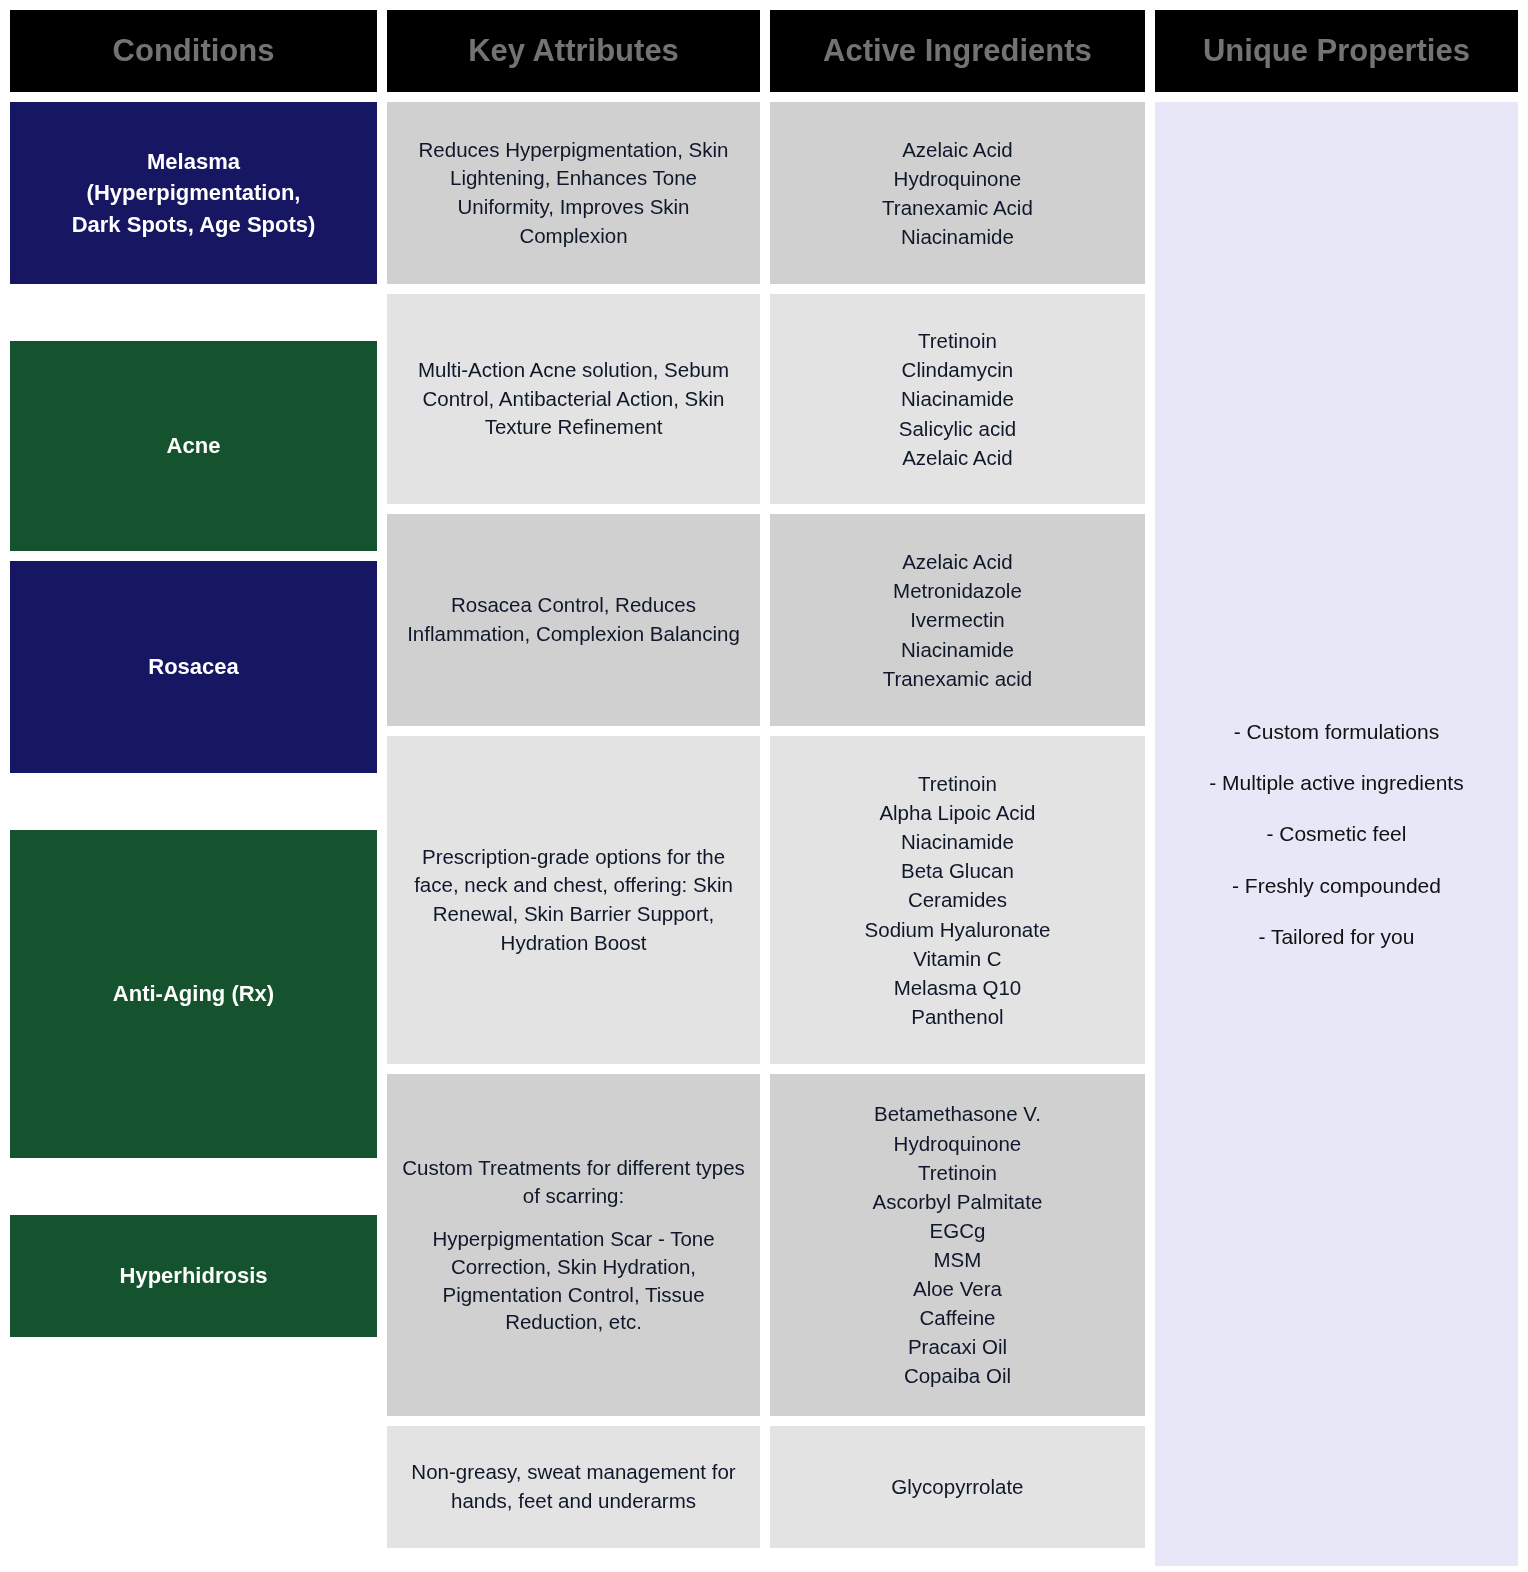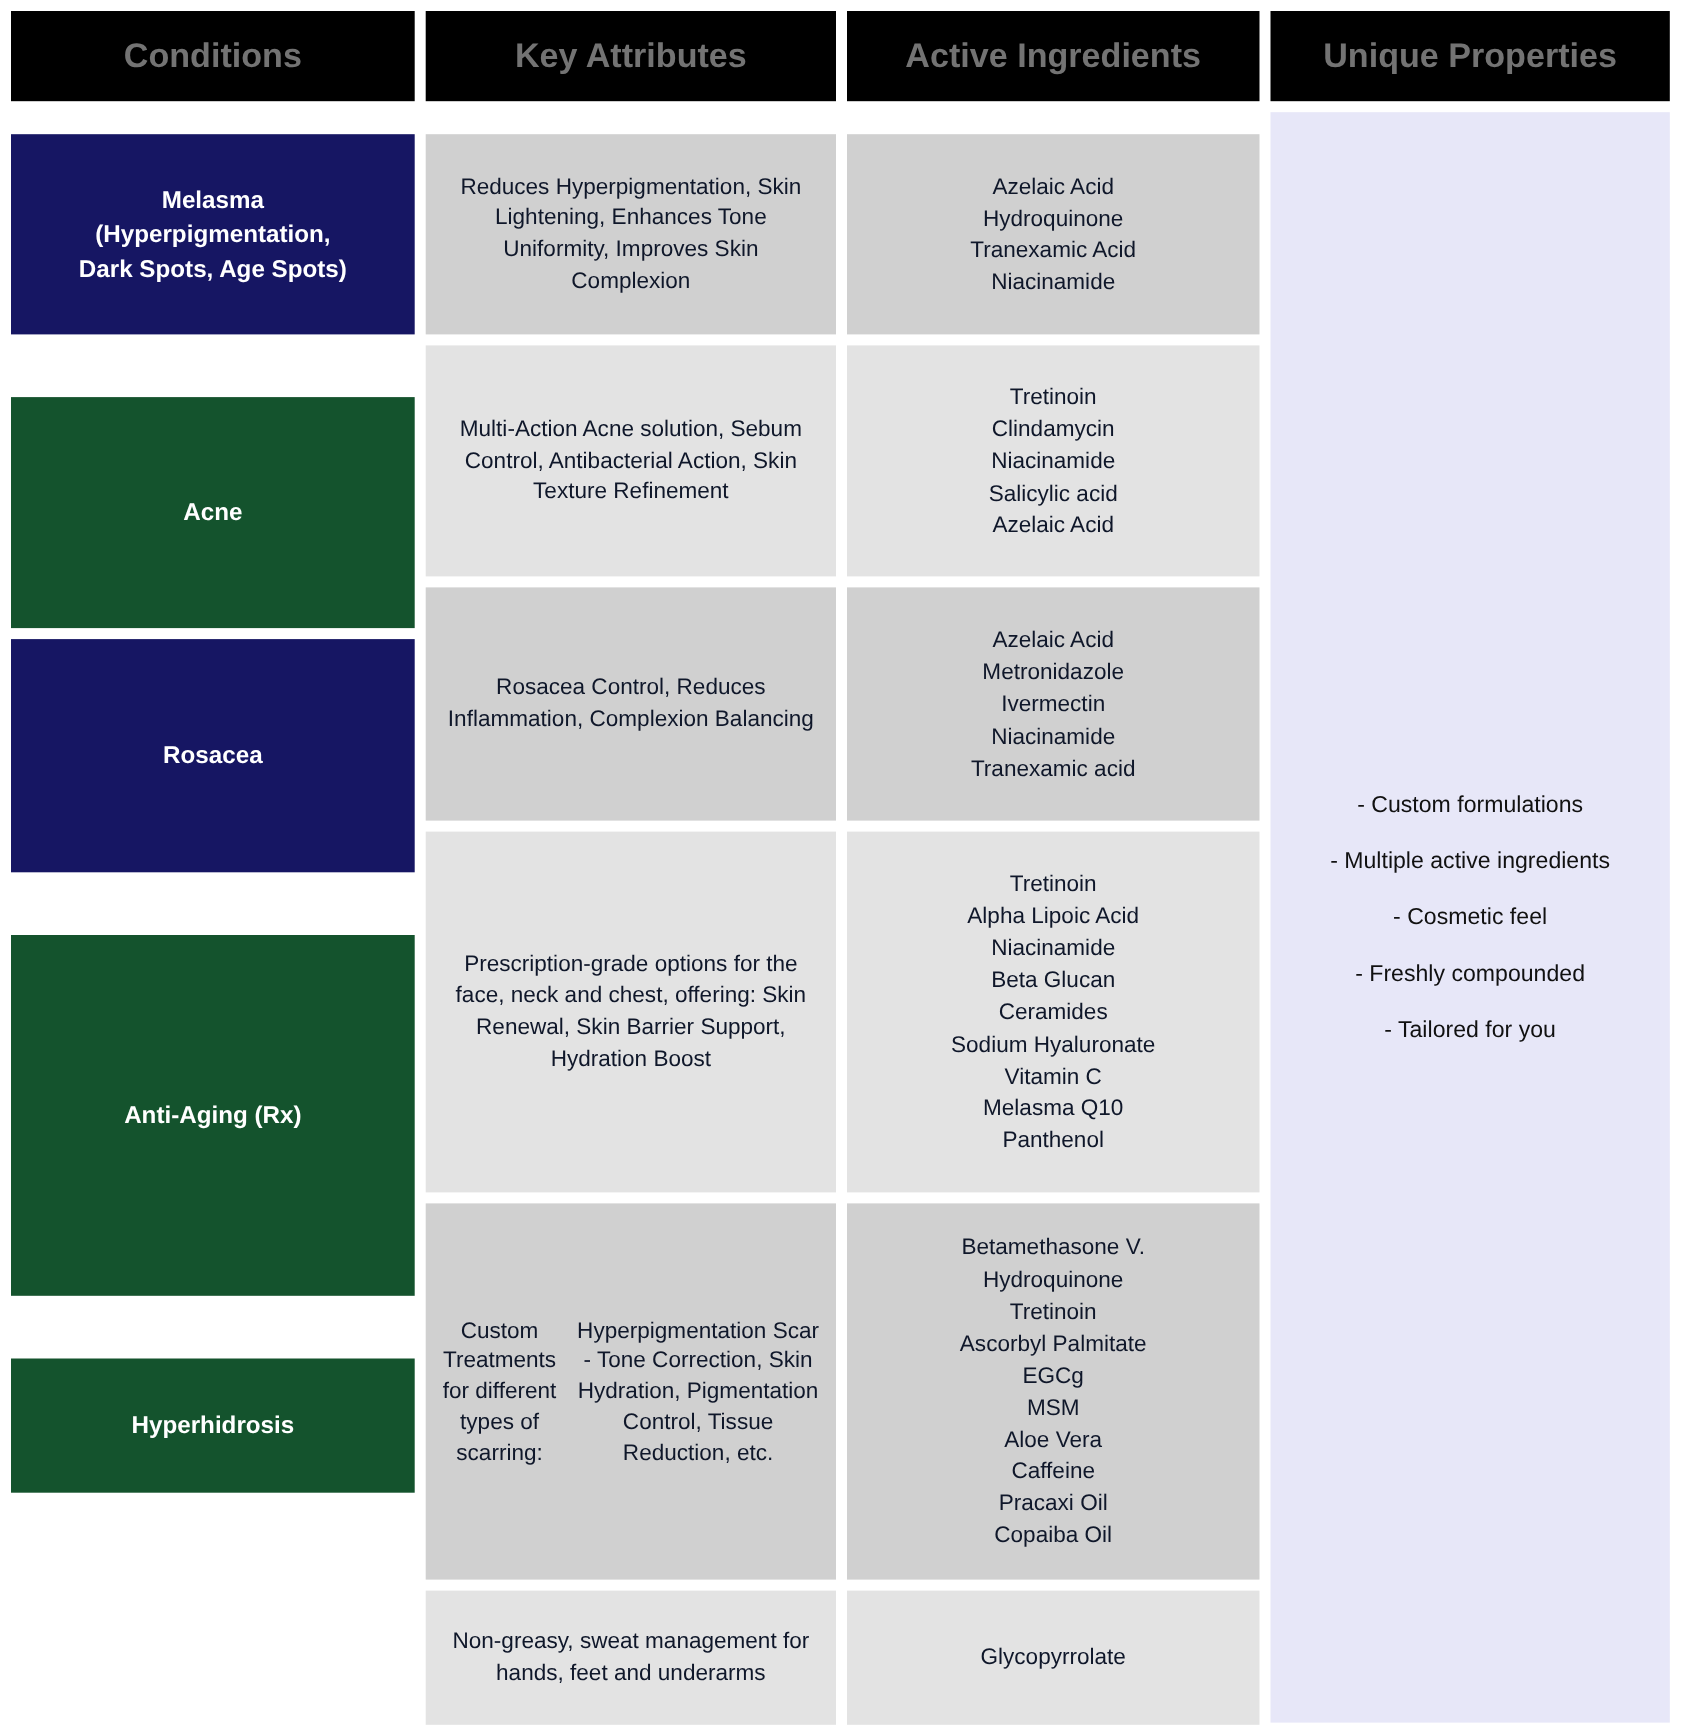--- a/index.html
+++ b/index.html
@@ -80,35 +80,35 @@
     justify-content: center;
     padding: 10px 20px;
     box-sizing: border-box;
   }
   .unique-line {
     font-size: 21px;
     color: #111111;
     margin: 12px 0;
     line-height: 1.3;
   }
-  .r1 { height: 182px; flex: 0 0 182px; margin-top: 20px; }
+  .r1 { height: 182px; flex: 0 0 182px; }
   .r2 { height: 210px; flex: 0 0 210px; }
   .r3 { height: 212px; flex: 0 0 212px; }
   .r4 { height: 328px; flex: 0 0 328px; }
   .r5 { height: 342px; flex: 0 0 342px; }
   .r6 { height: 122px; flex: 0 0 122px; }
   .multi {
     display: flex;
     flex-direction: column;
     align-items: center;
     justify-content: center;
   }
   .multi span { display: block; line-height: 1.42; }
   .para { line-height: 1.4; }
-  .para-block { display: flex; flex-direction: row; gap: 16px; }
+  .para-block { display: flex; flex-direction: column; gap: 16px; }
 </style>
 </head>
 <body>
 
 <div class="table">
 
   <div class="col-left col-conditions">
     <div class="header">Conditions</div>
 
     <div class="cell cond-cell cond-dark r1 multi">

